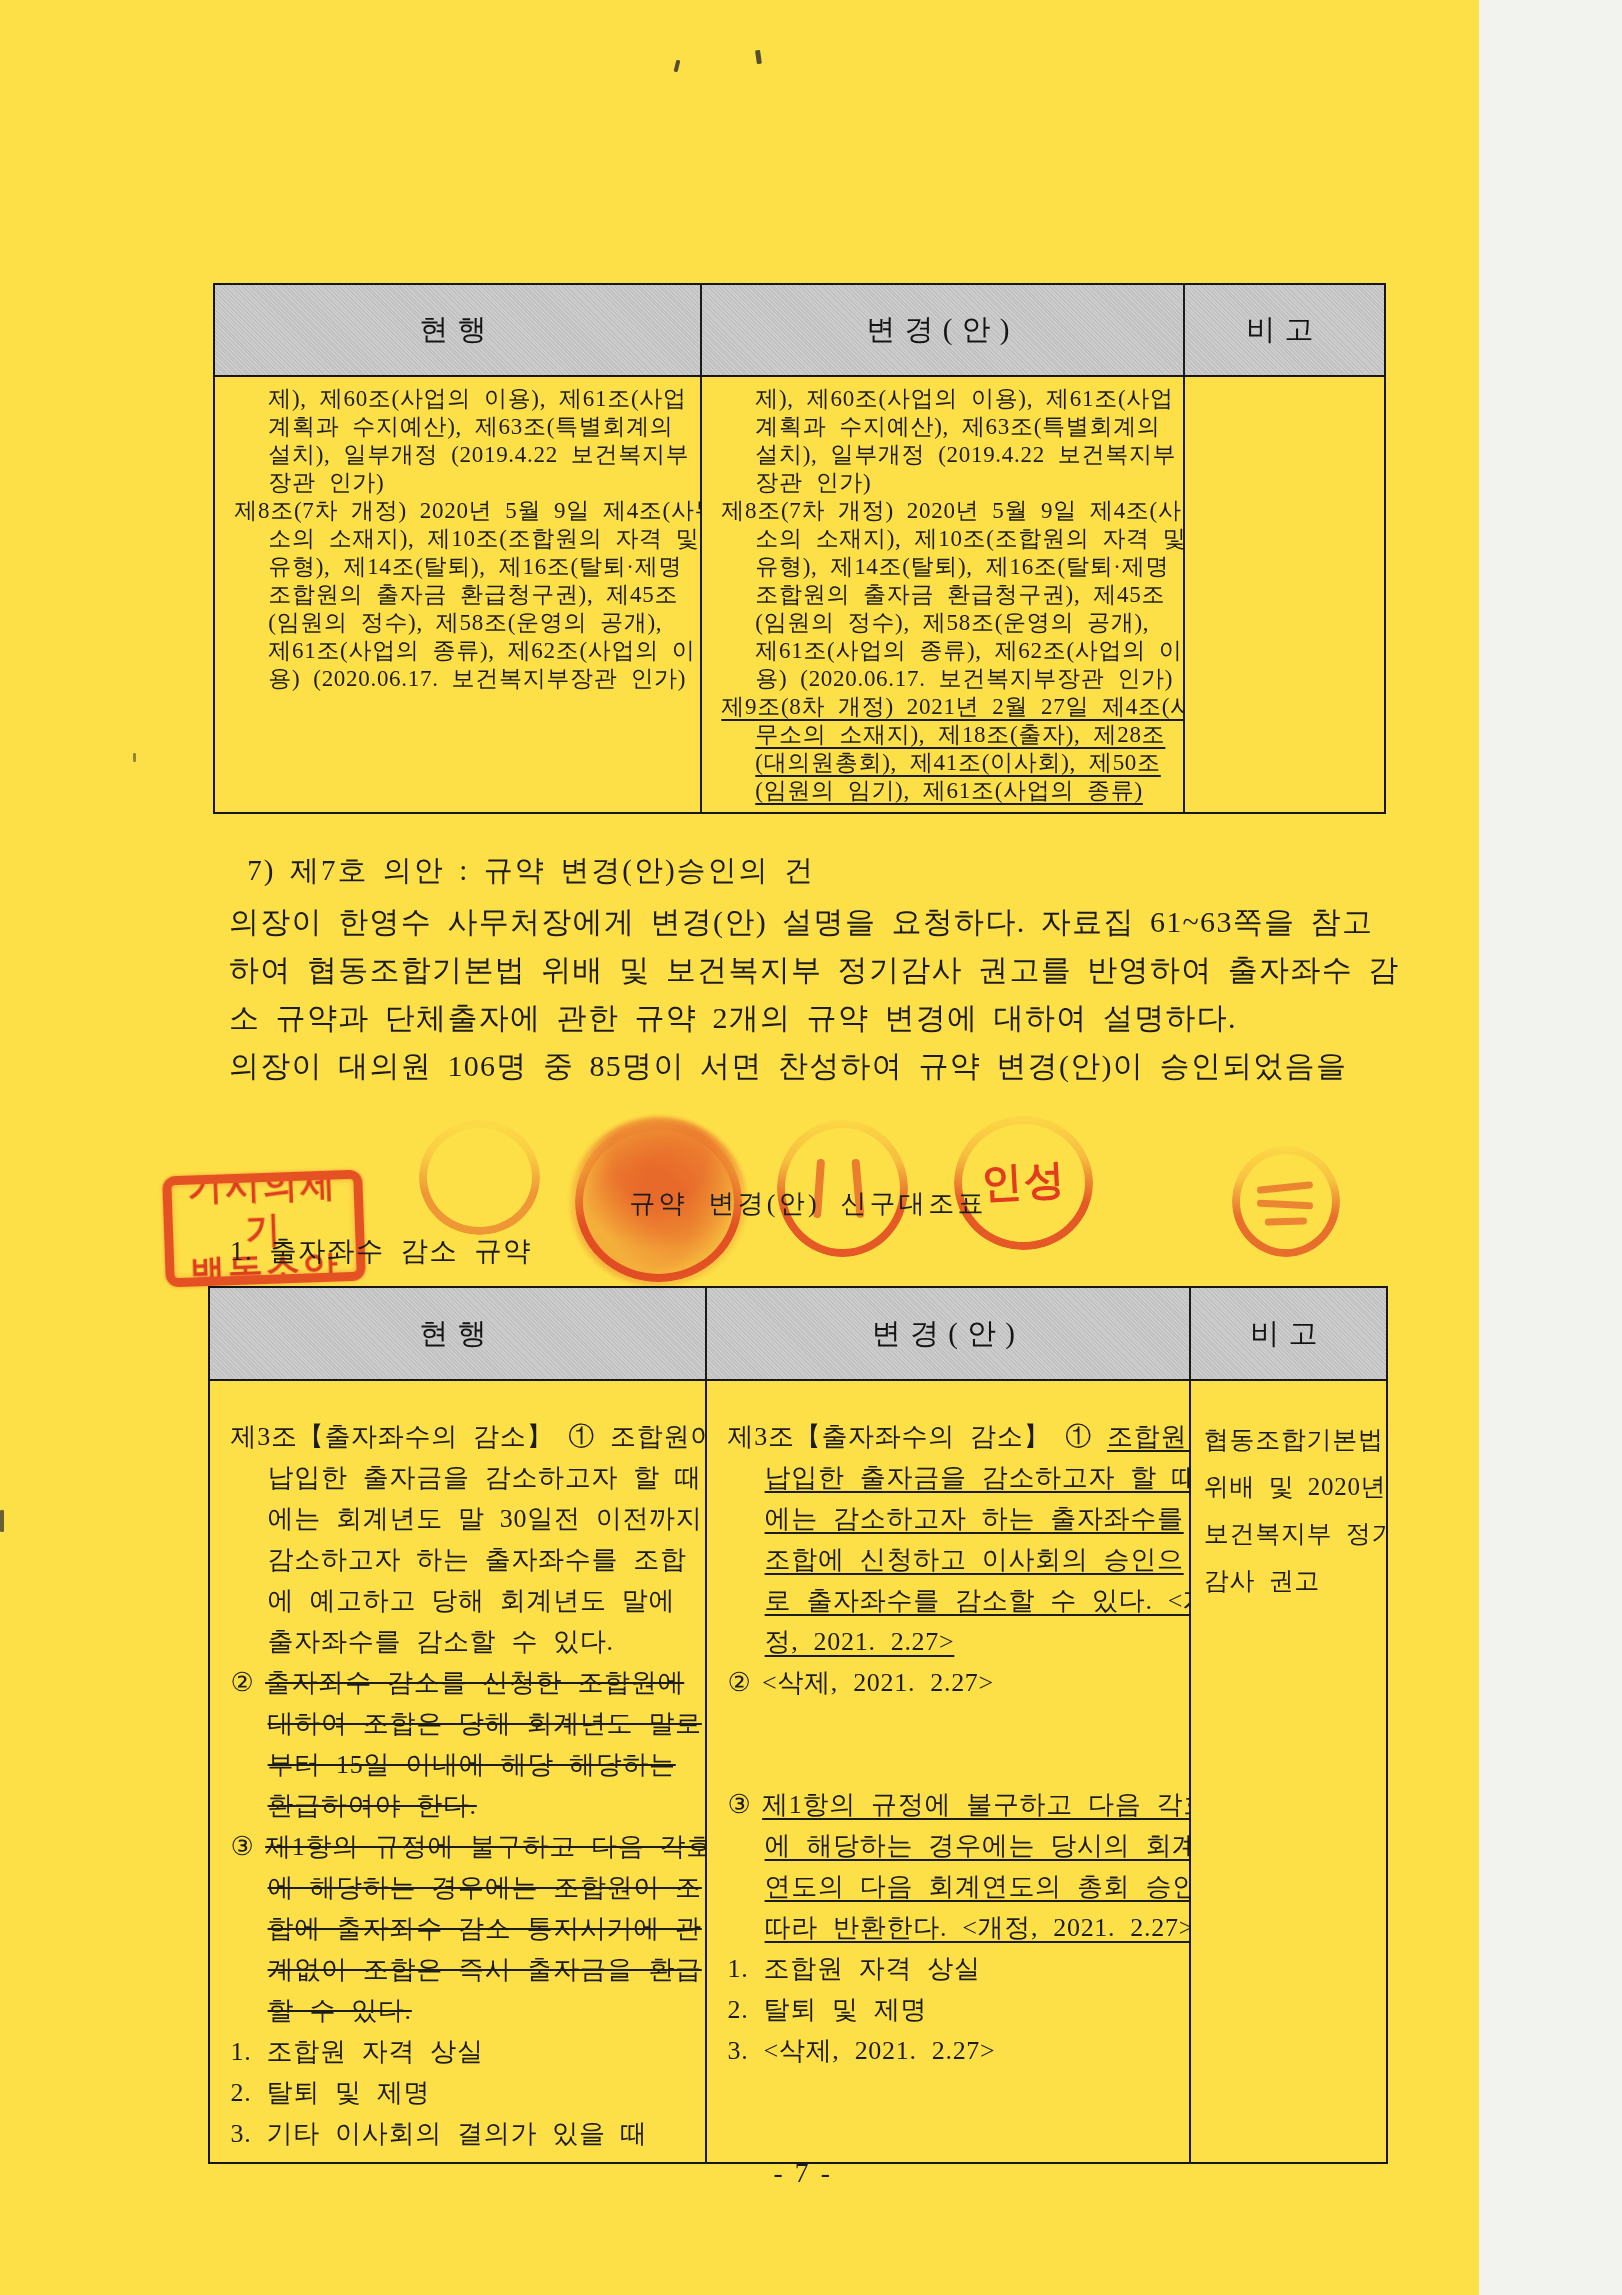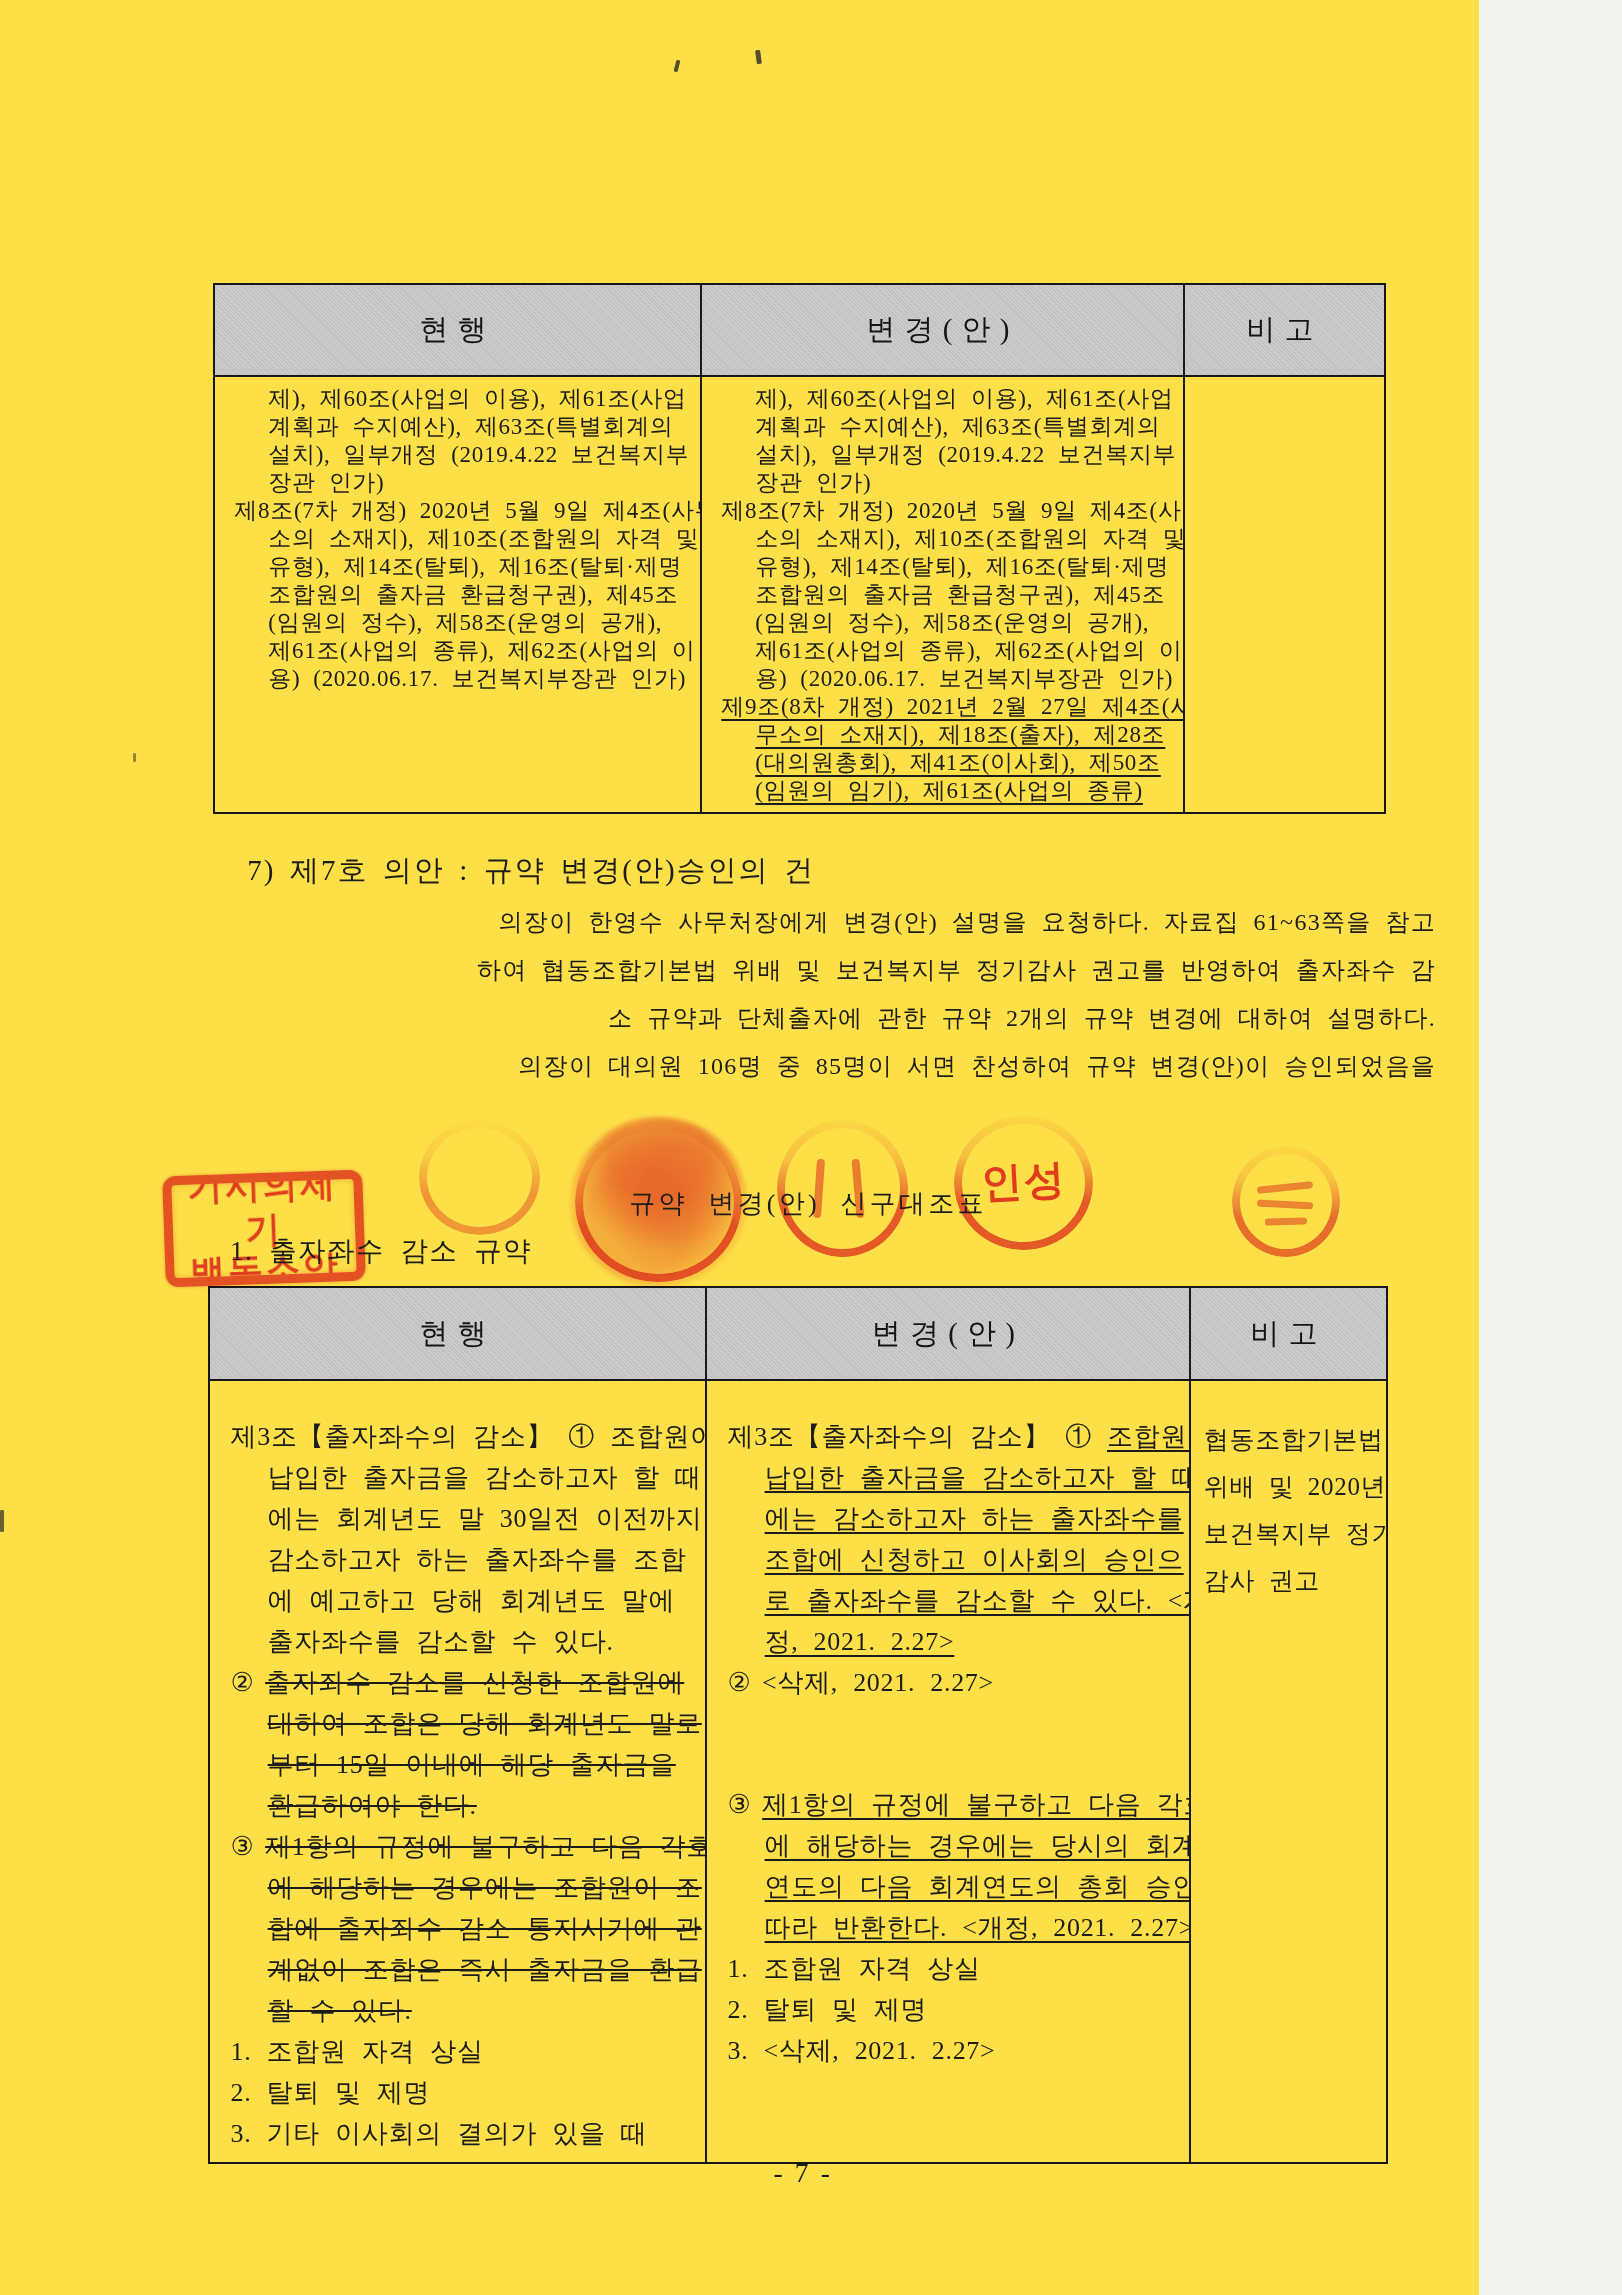--- a/index.html
+++ b/index.html
@@ -42,21 +42,21 @@
   .t2 th{height:89px;}
   .t2 td{height:779px;}
   .t2 .cell{padding:34px 5.2px 6.5px 19.6px;font-size:26px;line-height:41px;word-spacing:7.9px;letter-spacing:0.7px;}
   .t2 .i1{padding-left:37px;}
   .tl{white-space:nowrap;}
   .tl .marker{margin-right:10.5px;}
   .note-cell .cell{padding-left:11.8px;font-size:25px;line-height:47px;word-spacing:6.5px;}
   
   .agenda{position:absolute;left:229px;top:851px;width:1207px;}
   .agenda-heading{font-size:29px;letter-spacing:2px;word-spacing:5.2px;padding-left:18.3px;height:47px;}
-  .agenda-body{font-size:24px;line-height:48px;letter-spacing:1.3px;word-spacing:6.5px;text-align:right;}
+  .agenda-body{font-size:30px;line-height:48px;letter-spacing:1.3px;word-spacing:6.5px;}
   .agenda-body .tl{width:100%;}
   
   .doc-title{
     position:absolute;left:0;top:1186px;width:1616px;text-align:center;
     font-size:26px;letter-spacing:3.3px;word-spacing:10.5px;z-index:3;
   }
   .sub-heading{position:absolute;left:230px;top:1233px;font-size:27.5px;letter-spacing:1.3px;word-spacing:7.9px;z-index:3;}
   .page-num{position:absolute;left:0;top:2157px;width:1606px;text-align:center;font-size:27.5px;letter-spacing:2.6px;}
   
   .stamp{position:absolute;z-index:2;mix-blend-mode:multiply;}
@@ -230,21 +230,21 @@
         <td>
             <div class="cell">
               <div class="tl"><span>제3조【출자좌수의 감소】 ① 조합원이</span></div>
               <div class="tl i1"><span>납입한 출자금을 감소하고자 할 때</span></div>
               <div class="tl i1"><span>에는 회계년도 말 30일전 이전까지</span></div>
               <div class="tl i1"><span>감소하고자 하는 출자좌수를 조합</span></div>
               <div class="tl i1"><span>에 예고하고 당해 회계년도 말에</span></div>
               <div class="tl i1"><span>출자좌수를 감소할 수 있다.</span></div>
               <div class="tl"><span class="marker">②</span><span style="text-decoration-line: line-through; text-decoration-thickness: 2px; text-underline-offset: 5.2px;">출자좌수 감소를 신청한 조합원에</span></div>
               <div class="tl i1"><span style="text-decoration-line: line-through; text-decoration-thickness: 2px; text-underline-offset: 5.2px;">대하여 조합은 당해 회계년도 말로</span></div>
-              <div class="tl i1"><span style="text-decoration-line: line-through; text-decoration-thickness: 2px; text-underline-offset: 5.2px;">부터 15일 이내에 해당 출자금을</span></div>
+              <div class="tl i1"><span style="text-decoration-line: line-through; text-decoration-thickness: 2px; text-underline-offset: 5.2px;">부터 15일 이내에 해당 해당하는</span></div>
               <div class="tl i1"><span style="text-decoration-line: line-through; text-decoration-thickness: 2px; text-underline-offset: 5.2px;">환급하여야 한다.</span></div>
               <div class="tl"><span class="marker">③</span><span style="text-decoration-line: line-through; text-decoration-thickness: 2px; text-underline-offset: 5.2px;">제1항의 규정에 불구하고 다음 각호</span></div>
               <div class="tl i1"><span style="text-decoration-line: line-through; text-decoration-thickness: 2px; text-underline-offset: 5.2px;">에 해당하는 경우에는 조합원이 조</span></div>
               <div class="tl i1"><span style="text-decoration-line: line-through; text-decoration-thickness: 2px; text-underline-offset: 5.2px;">합에 출자좌수 감소 통지시기에 관</span></div>
               <div class="tl i1"><span style="text-decoration-line: line-through; text-decoration-thickness: 2px; text-underline-offset: 5.2px;">계없이 조합은 즉시 출자금을 환급</span></div>
               <div class="tl i1"><span style="text-decoration-line: line-through; text-decoration-thickness: 2px; text-underline-offset: 5.2px;">할 수 있다.</span></div>
               <div class="tl"><span>1. 조합원 자격 상실</span></div>
               <div class="tl"><span>2. 탈퇴 및 제명</span></div>
               <div class="tl"><span>3. 기타 이사회의 결의가 있을 때</span></div>
             </div>

